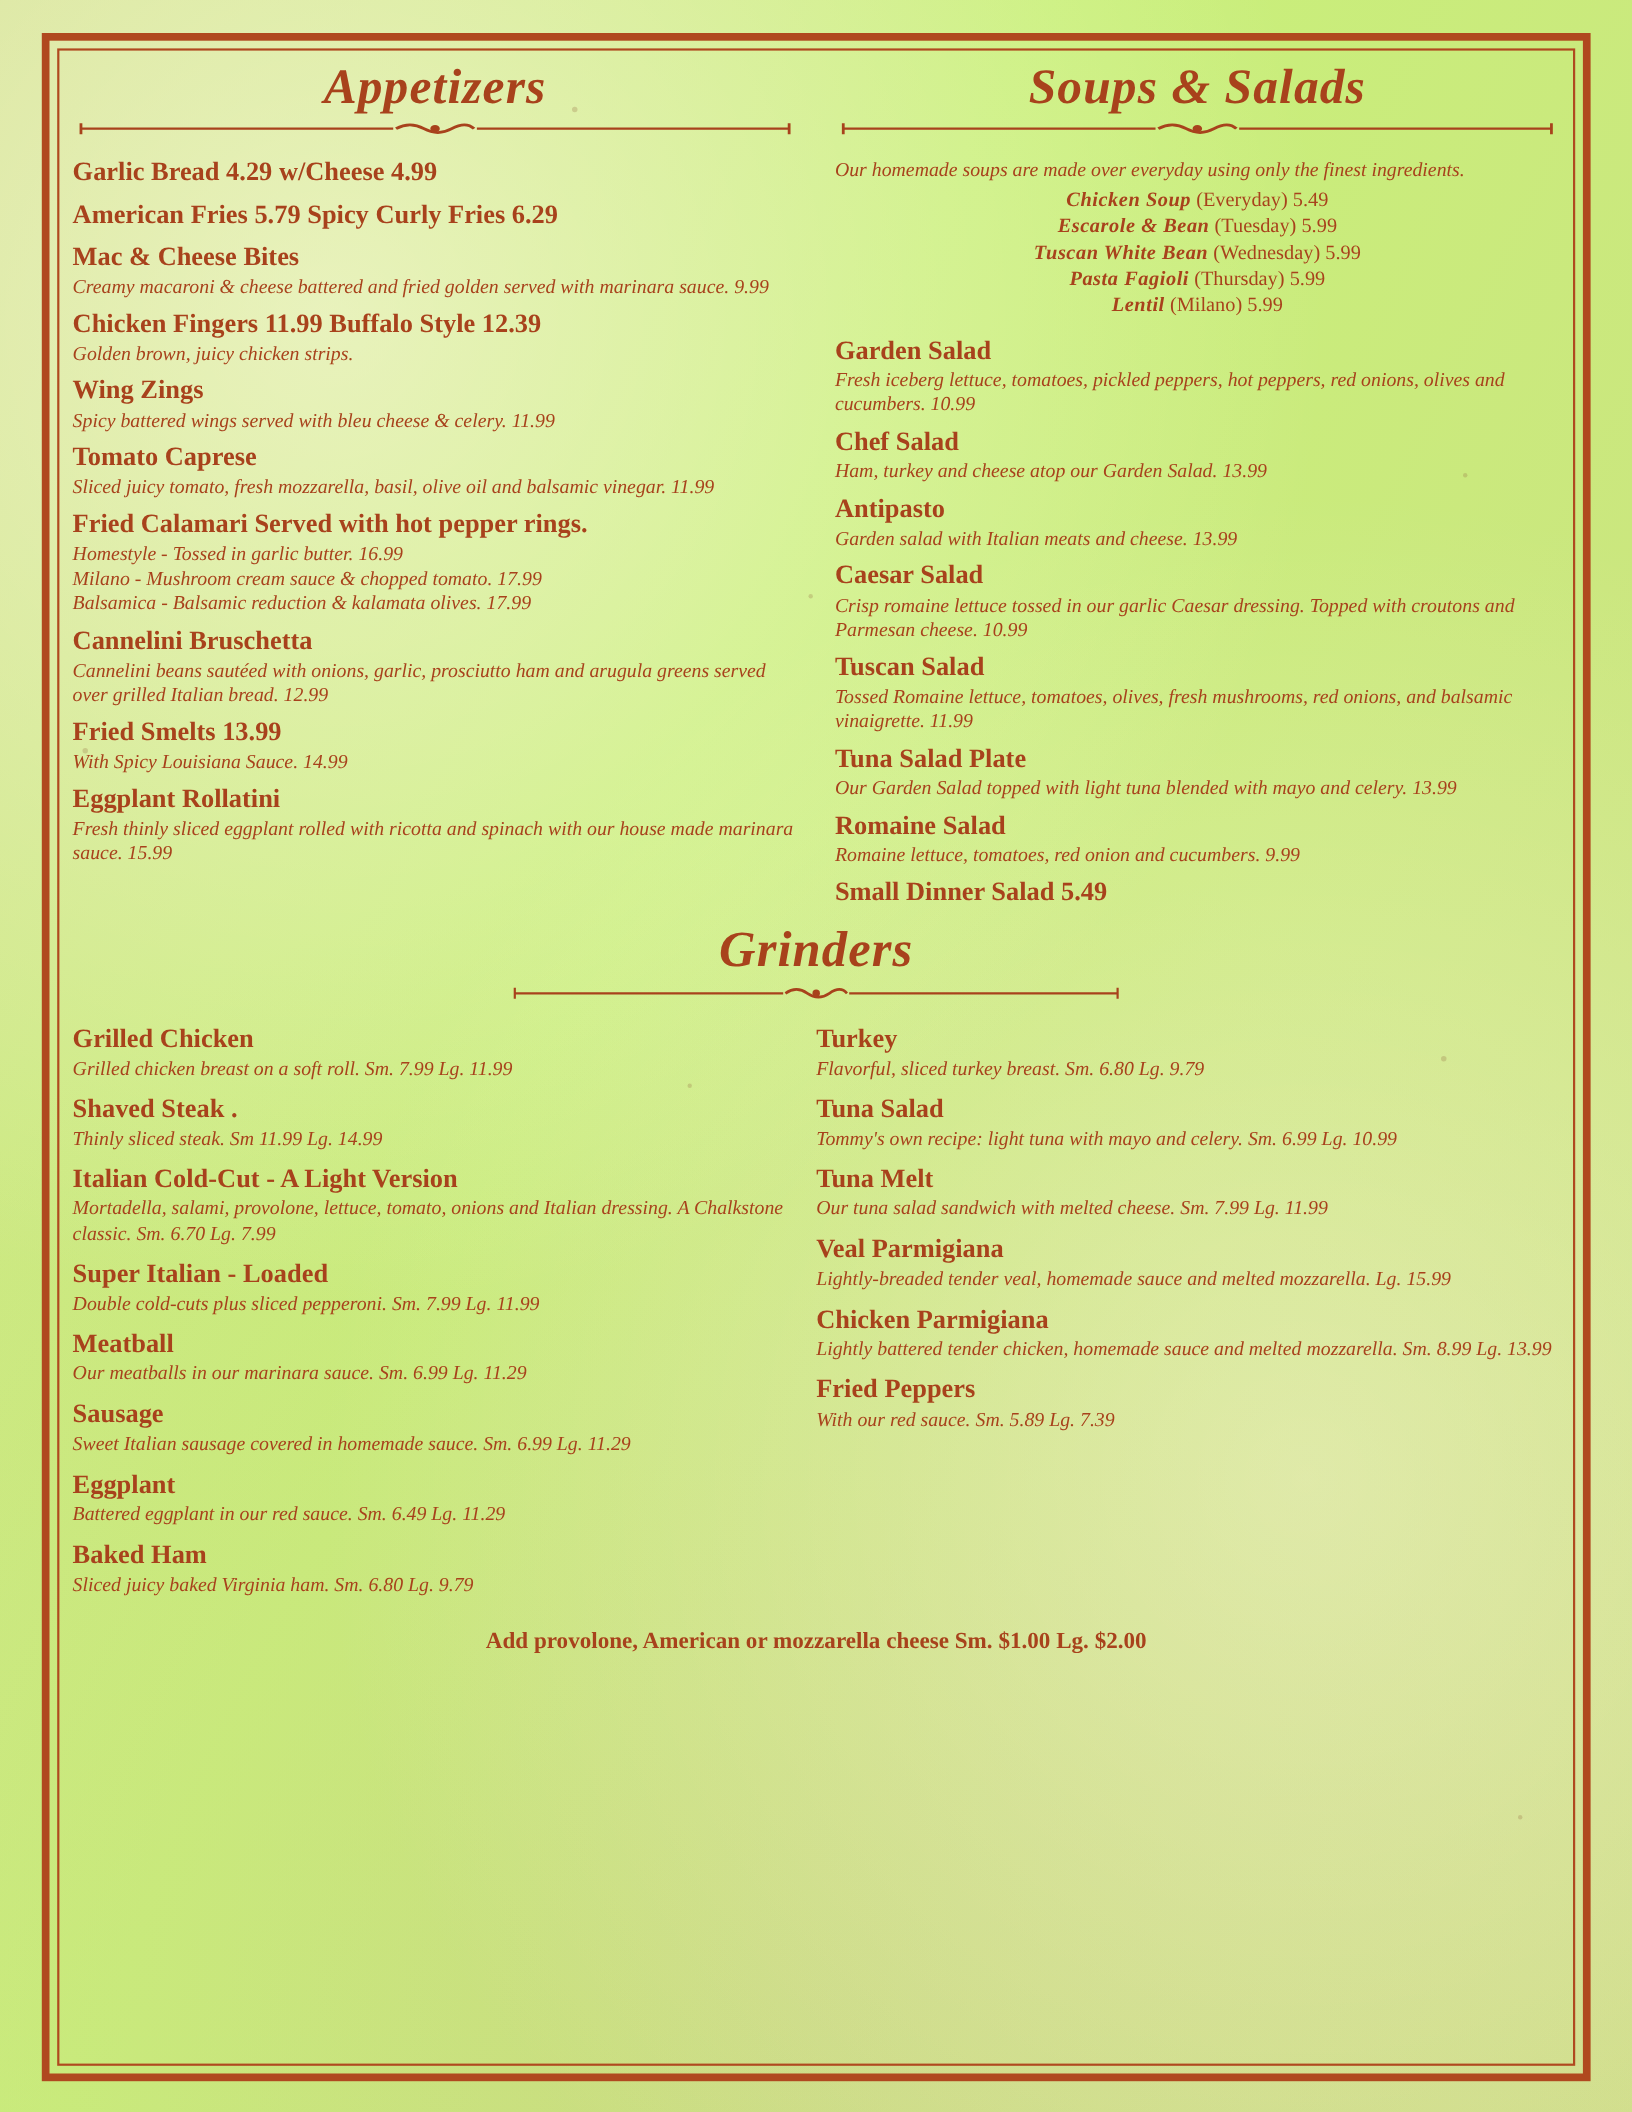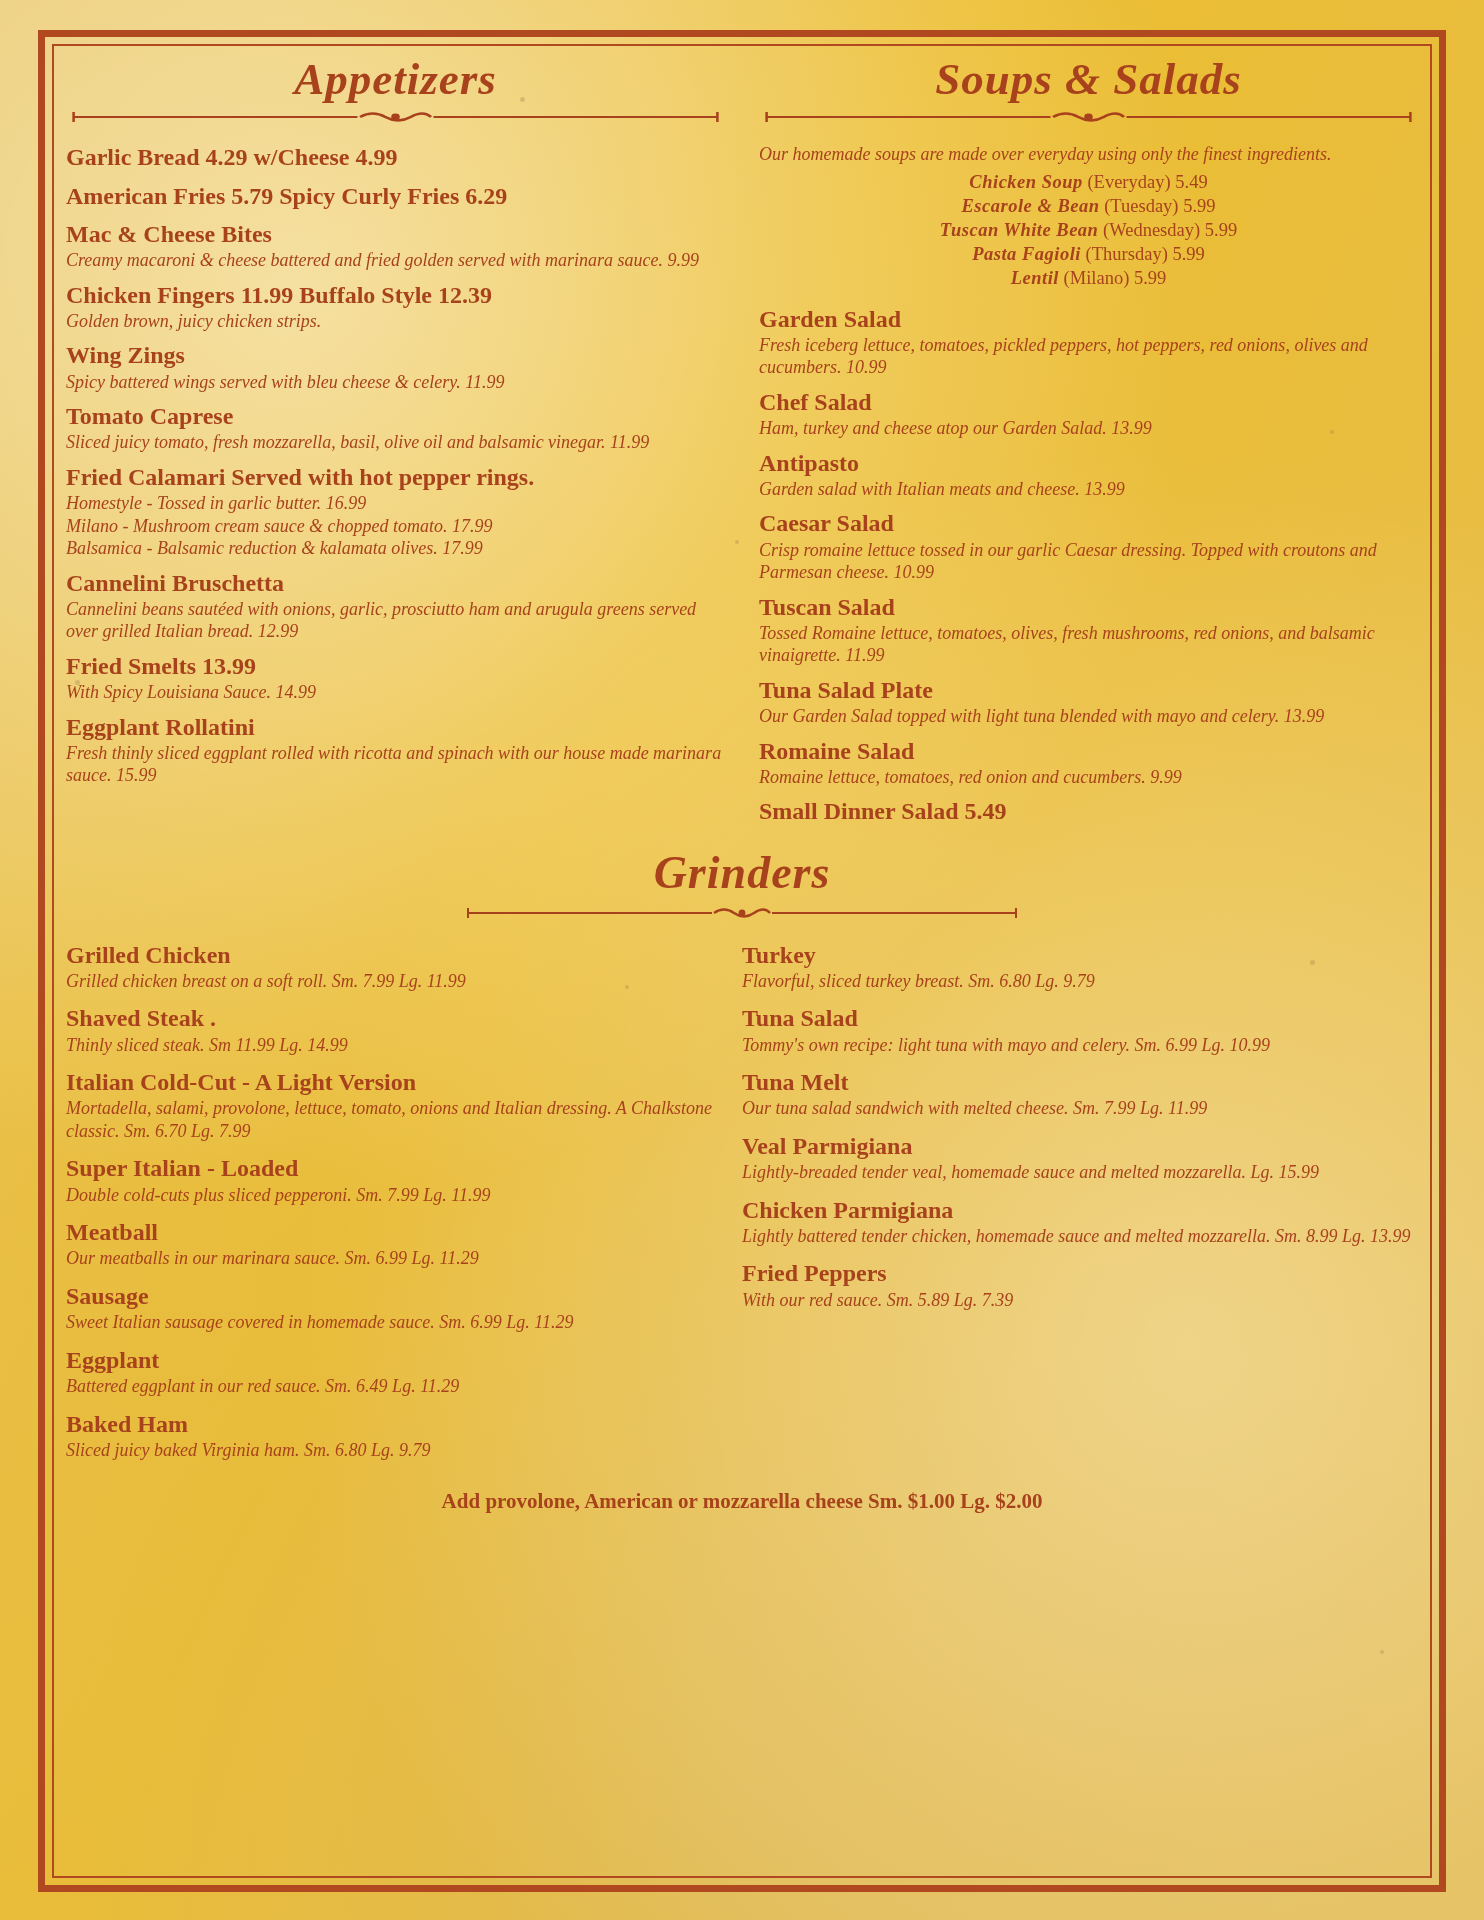--- a/index.html
+++ b/index.html
@@ -4,21 +4,21 @@
 <style>
   html, body {
     margin: 0;
     padding: 0;
     background: #e8d9bf;
   }
   .page {
     position: relative;
     width: 1484px;
     height: 1920px;
-    background: #eab308;
+    background: #bef264;
     box-sizing: border-box;
     font-family: "Liberation Serif", serif;
     overflow: hidden;
   }
   
   .page::before {
     content: "";
     position: absolute;
     inset: 0;
     background:
@@ -101,21 +101,21 @@
     line-height: 1.3;
     margin-bottom: 14px;
   }
   .soup-list .sname {
     font-weight: bold;
     font-style: italic;
     letter-spacing: .5px;
   }
   .soup-list .sday { font-style: normal; }
 
-  .grinders-wrap { margin-top: 10px; }
+  .grinders-wrap { margin-top: 0; }
   .footer-note {
     margin-top: 16px;
     text-align: center;
     color: #a8421c;
     font-size: 21px;
     font-weight: bold;
   }
 
   .two-col-grinders { display: flex; margin-top: 16px; }
   .gcol { flex: 1 1 0; }

